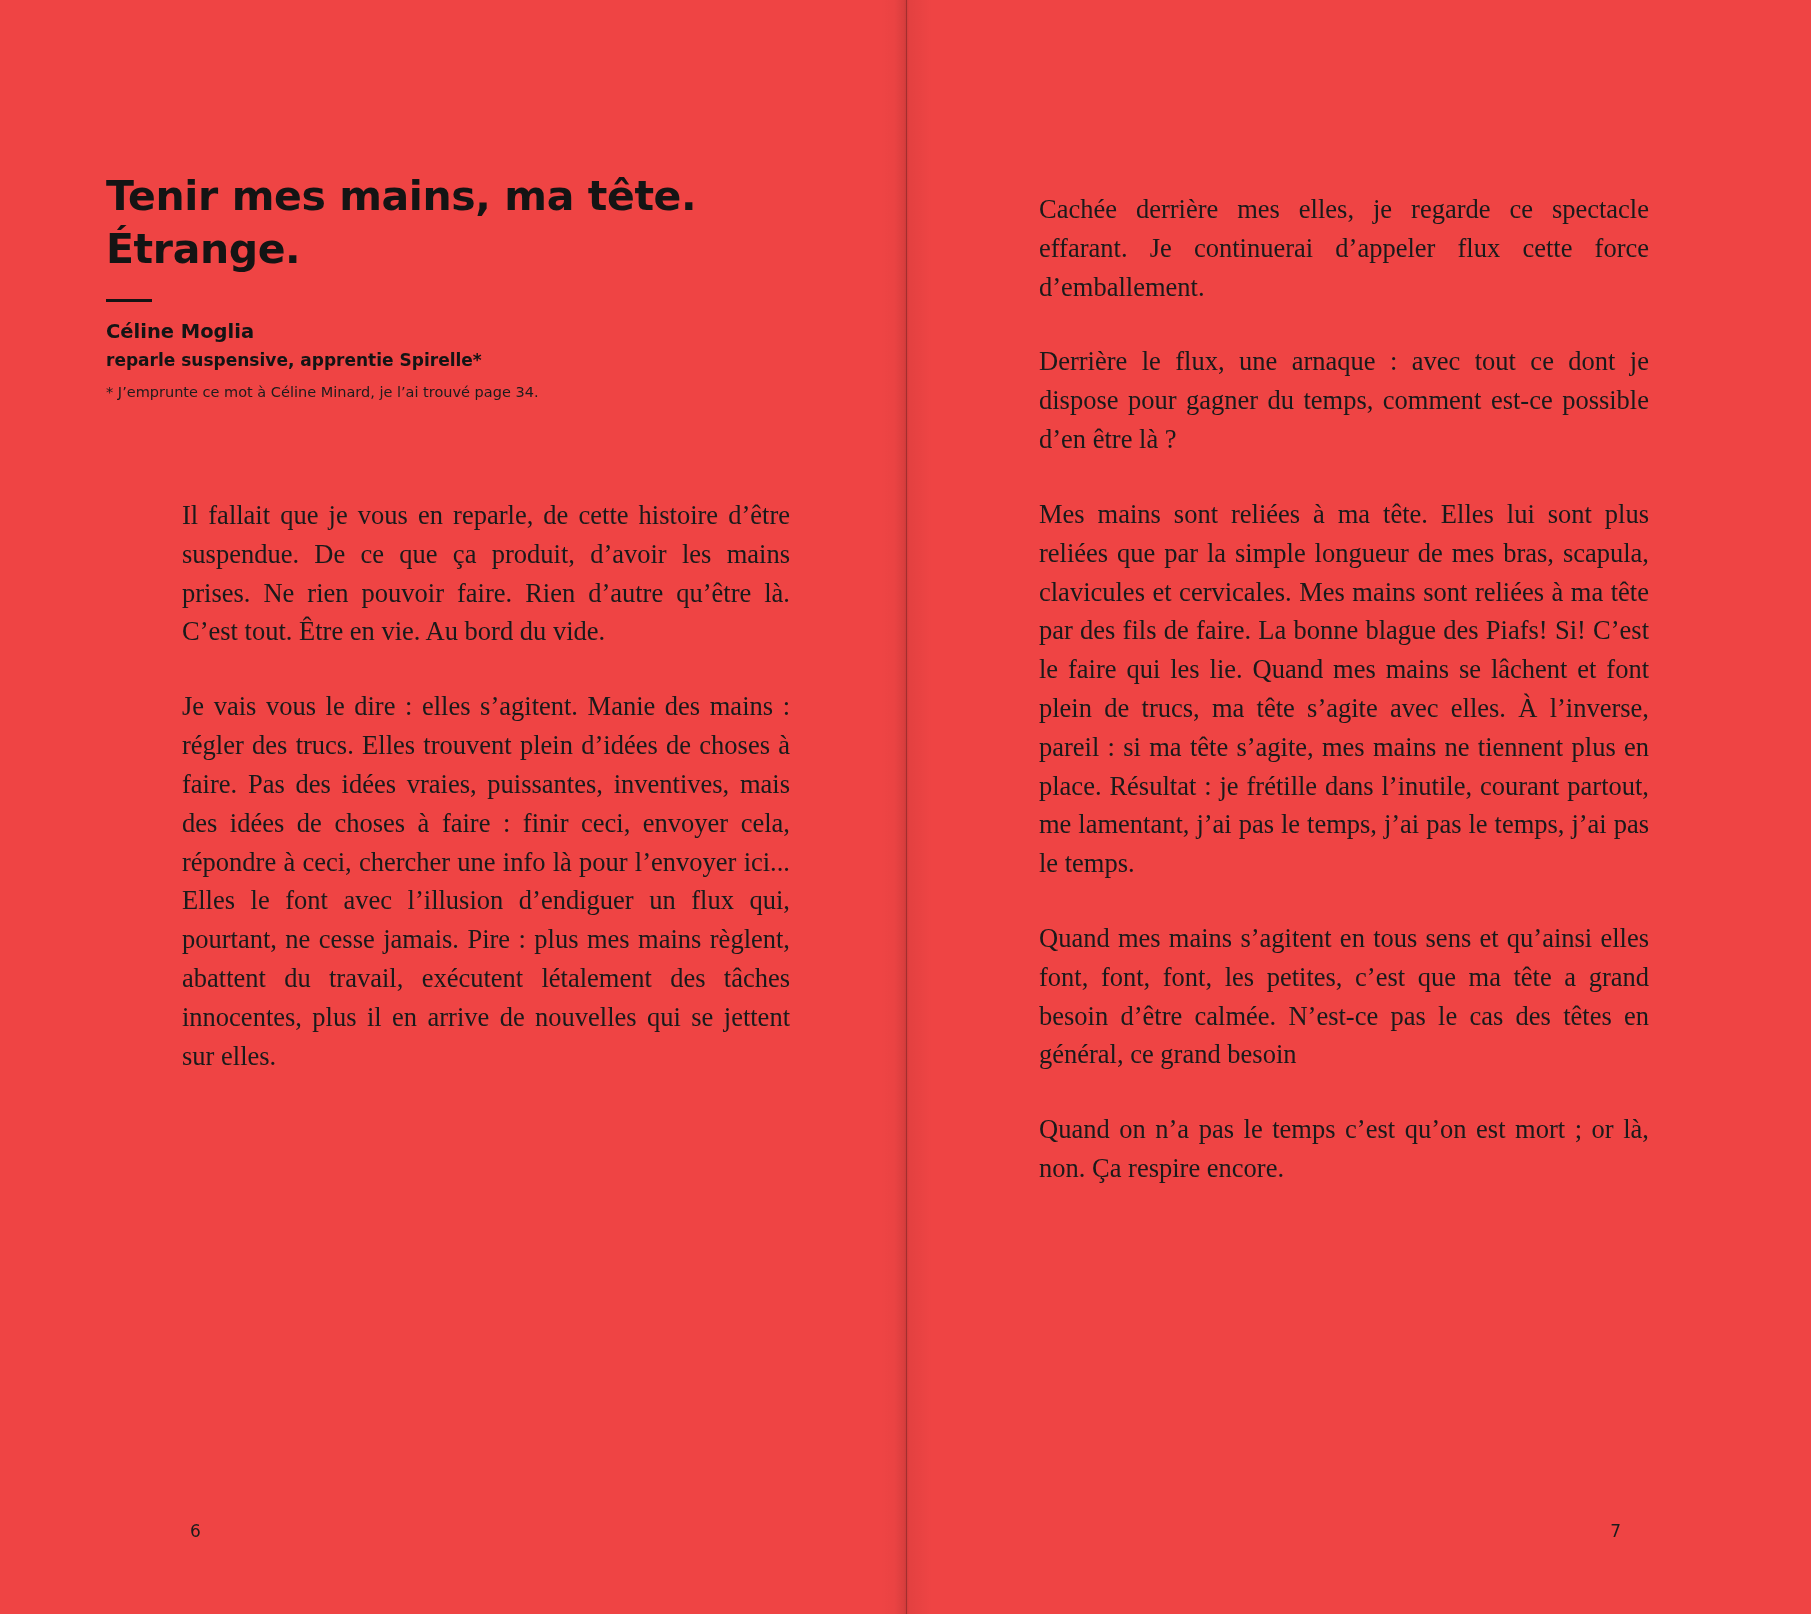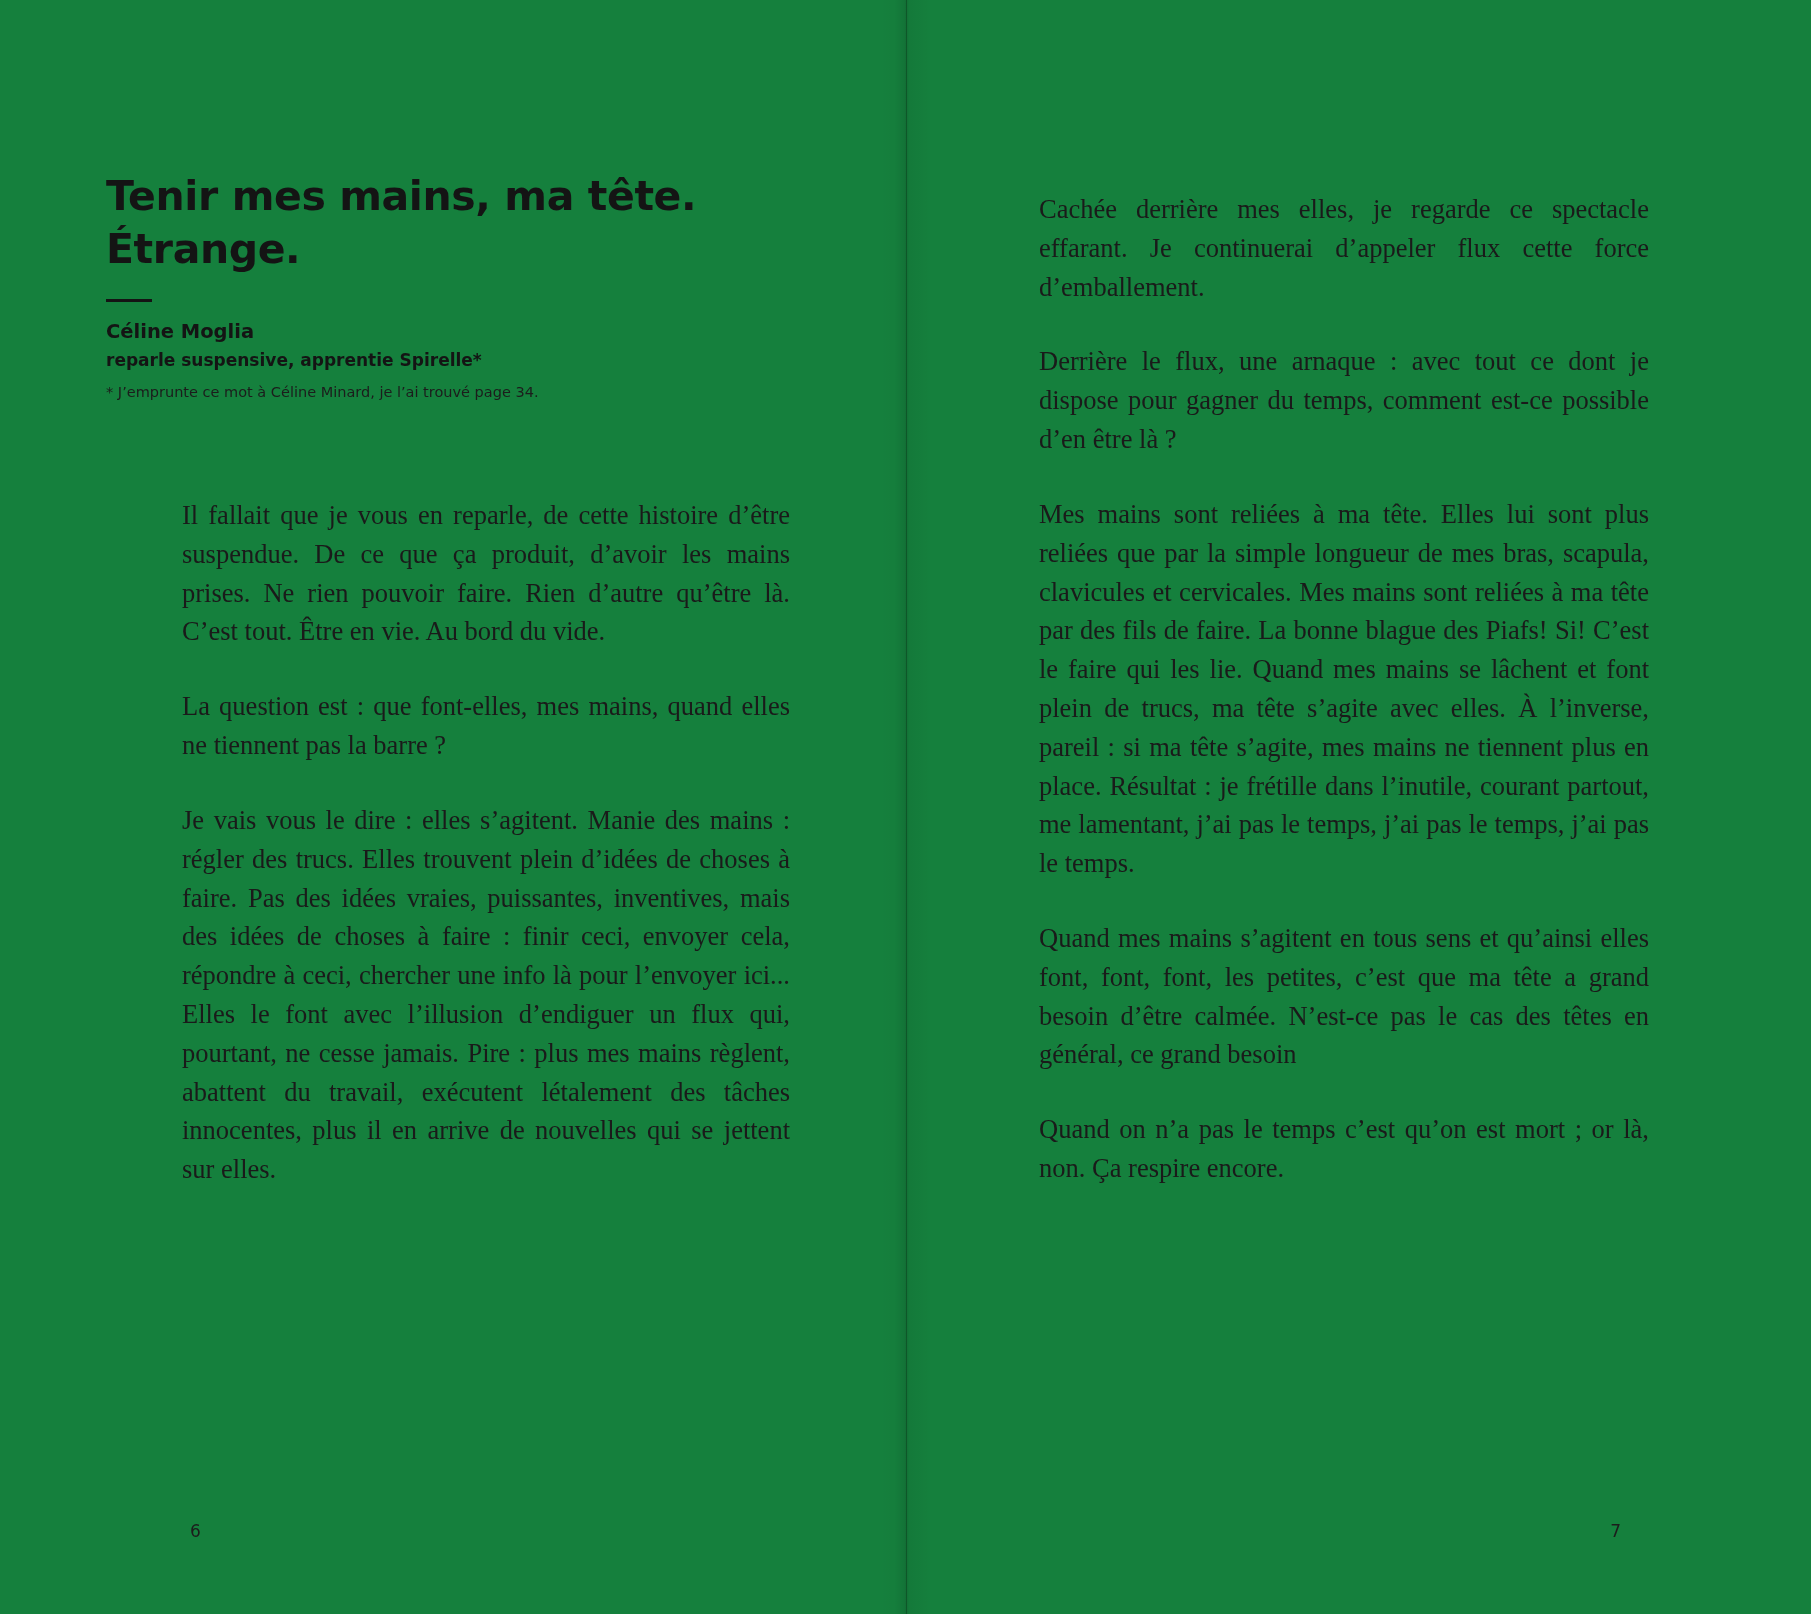--- a/index.html
+++ b/index.html
@@ -20,21 +20,21 @@
     position: absolute;
     inset: 0;
     display: flex;
   }
 
   .page {
     position: relative;
     width: 905.5px;
     height: 100%;
     box-sizing: border-box;
-    background: #15803d;
+    background: #ef4444;
   }
 
   
   .gutter {
     position: absolute;
     top: 0;
     bottom: 0;
     left: 880px;
     width: 52px;
     background: linear-gradient(to right,
@@ -153,21 +153,20 @@
       <h1 class="doc-title">Tenir mes mains, ma tête.
 Étrange.</h1>
       <div class="rule"></div>
       <p class="author">Céline Moglia</p>
       <p class="author-role">reparle suspensive, apprentie Spirelle*</p>
       <p class="footnote">* J’emprunte ce mot à Céline Minard, je l’ai trouvé page 34.</p>
     </div>
 
     <div class="body-col left">
       <p>Il fallait que je vous en reparle, de cette histoire d’être suspendue. De ce que ça produit, d’avoir les mains prises. Ne rien pouvoir faire. Rien d’autre qu’être là. C’est tout. Être en vie. Au bord du vide.</p>
-      <p>La question est : que font-elles, mes mains, quand elles ne tiennent pas la barre ?</p>
       <p>Je vais vous le dire : elles s’agitent. Manie des mains : régler des trucs. Elles trouvent plein d’idées de choses à faire. Pas des idées vraies, puissantes, inventives, mais des idées de choses à faire : finir ceci, envoyer cela, répondre à ceci, chercher une info là pour l’envoyer ici... Elles le font avec l’illusion d’endiguer un flux qui, pourtant, ne cesse jamais. Pire : plus mes mains règlent, abattent du travail, exécutent létalement des tâches innocentes, plus il en arrive de nouvelles qui se jettent sur elles.</p>
     </div>
 
     <div class="folio left">6</div>
   </div>
 
   <div class="page">
     <div class="folio right">7</div>
   </div>
 </div>

